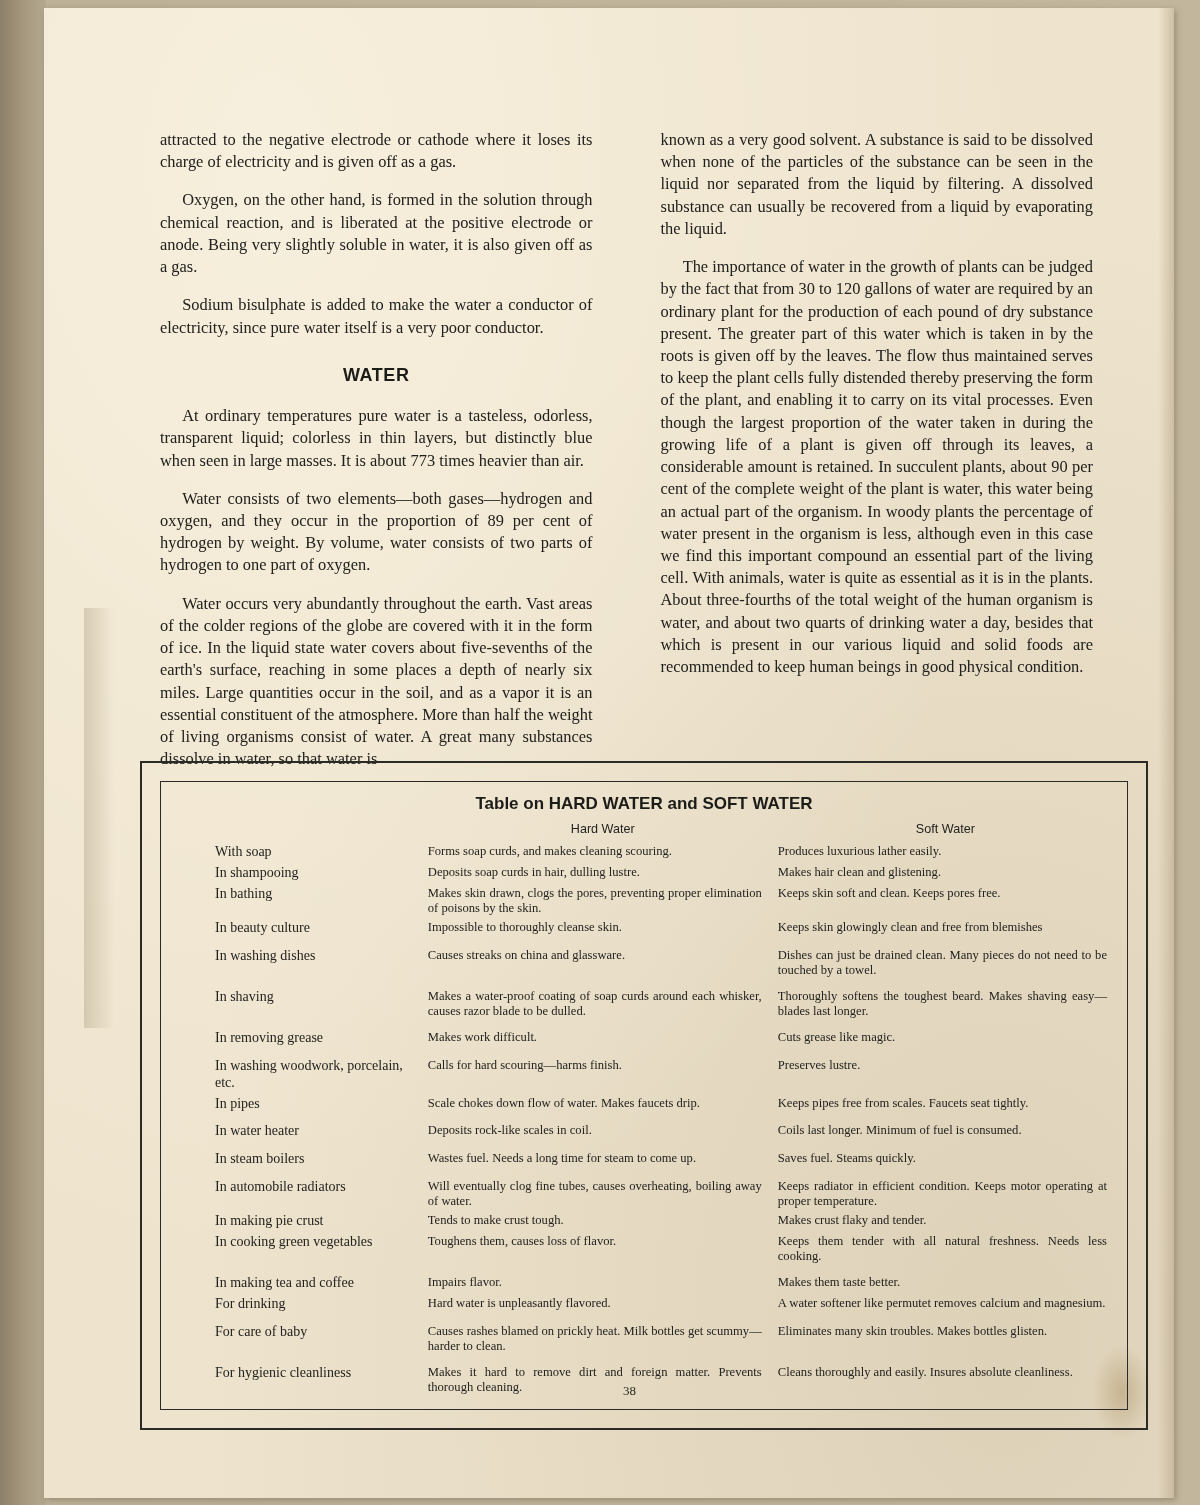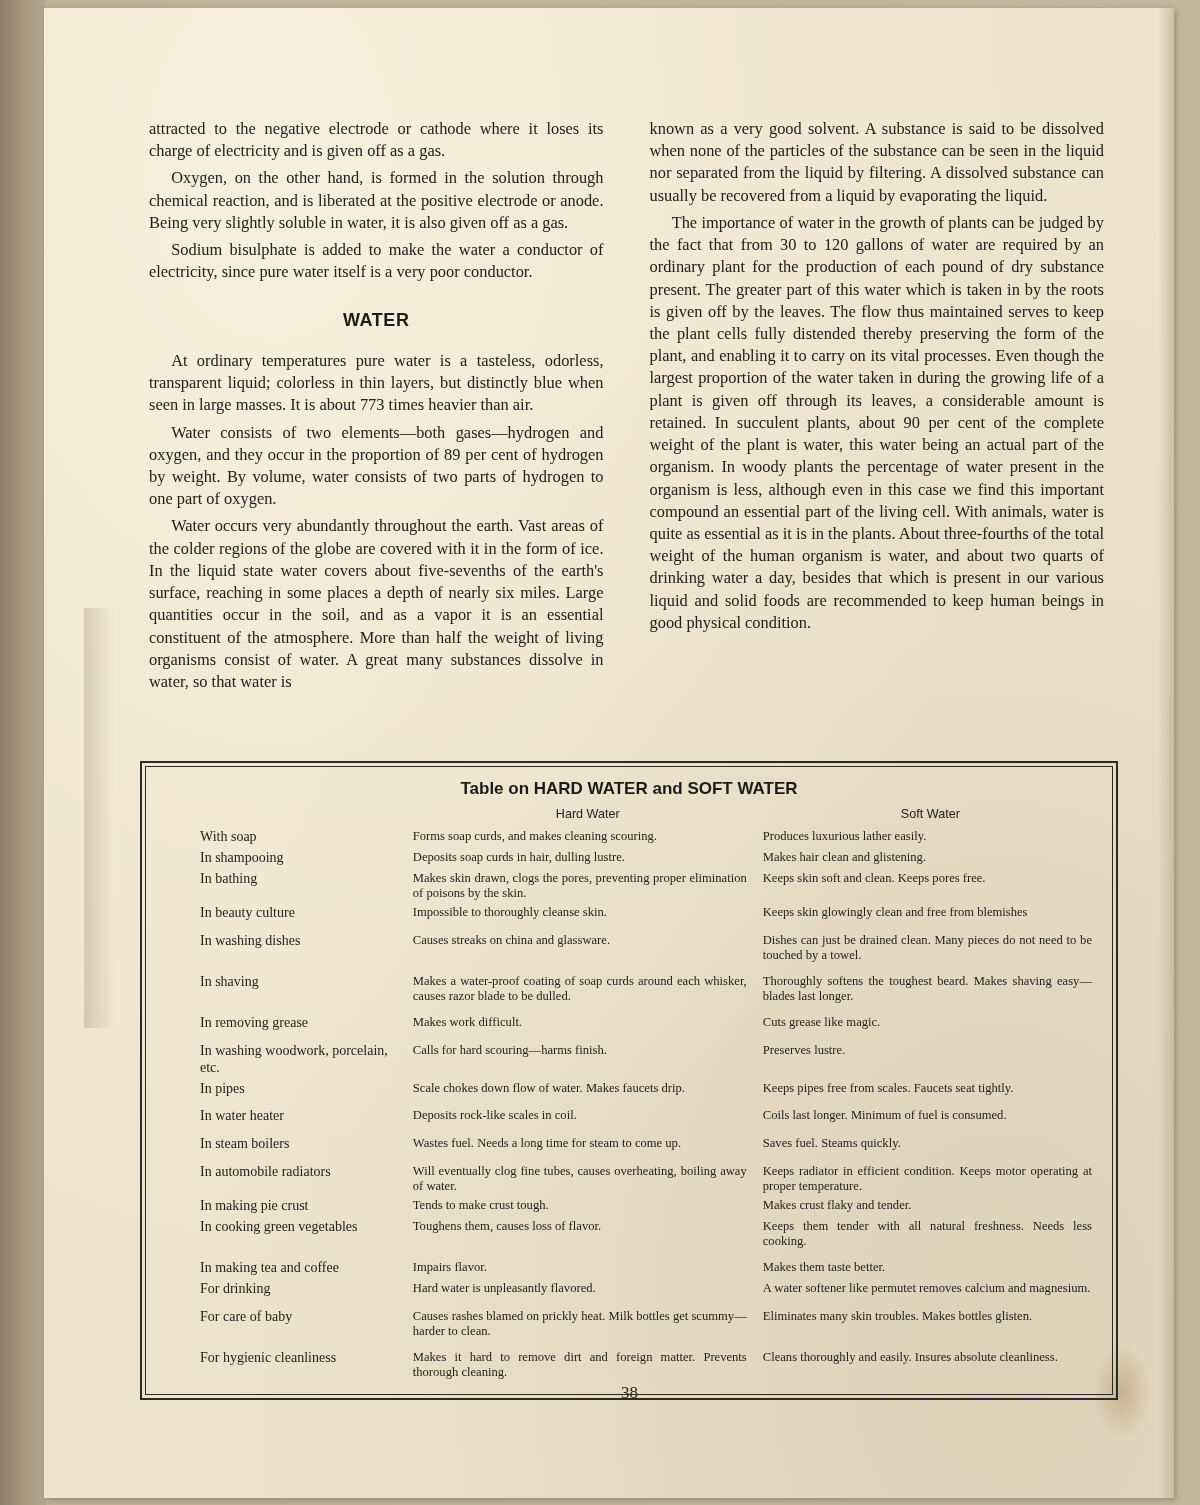--- a/index.html
+++ b/index.html
@@ -57,41 +57,41 @@
     width: 965px;
   }
   .col {
     width: 465px;
     font-size: 16.4px;
     line-height: 1.355;
     text-align: justify;
     color: #20201d;
   }
   .col p {
-    margin: 5px;
+    margin: 16px;
     text-indent: 1.35em;
   }
   .col p.noindent { text-indent: 0; }
   h2.section-title {
     text-align: center;
     font-family: "Liberation Sans", sans-serif;
     font-size: 18px;
     letter-spacing: 0.6px;
     font-weight: bold;
     margin: 24px 0 18px 0;
     color: #1c1c19;
   }
   
   .table-box {
     position: absolute;
     left: 96px;
     top: 753px;
     width: 968px;
     border: 2px solid #2a2a26;
-    padding: 3px;
+    padding: 18px;
   }
   .table-box-inner {
     border: 1px solid #2a2a26;
     padding: 10px 14px 12px 14px;
   }
   .tbl-title {
     text-align: center;
     font-family: "Liberation Sans", sans-serif;
     font-weight: bold;
     font-size: 17px;
@@ -131,21 +131,21 @@
   table.hs td.soft {
     width: 345px;
     text-align: justify;
   }
   table.hs tr.gap td { padding-top: 9px; }
   .page-number {
     position: absolute;
     left: 0; right: 0;
     top: 1375px;
     text-align: center;
-    font-size: 17px;
+    font-size: 13px;
     color: #26261f;
     margin-left: 41px;
   }
   
   .blem1 {
     position: absolute; right: 22px; bottom: 58px;
     width: 60px; height: 96px;
     background: radial-gradient(ellipse at 50% 50%, rgba(176,154,110,0.55), rgba(176,154,110,0) 70%);
     border-radius: 50%;
   }

